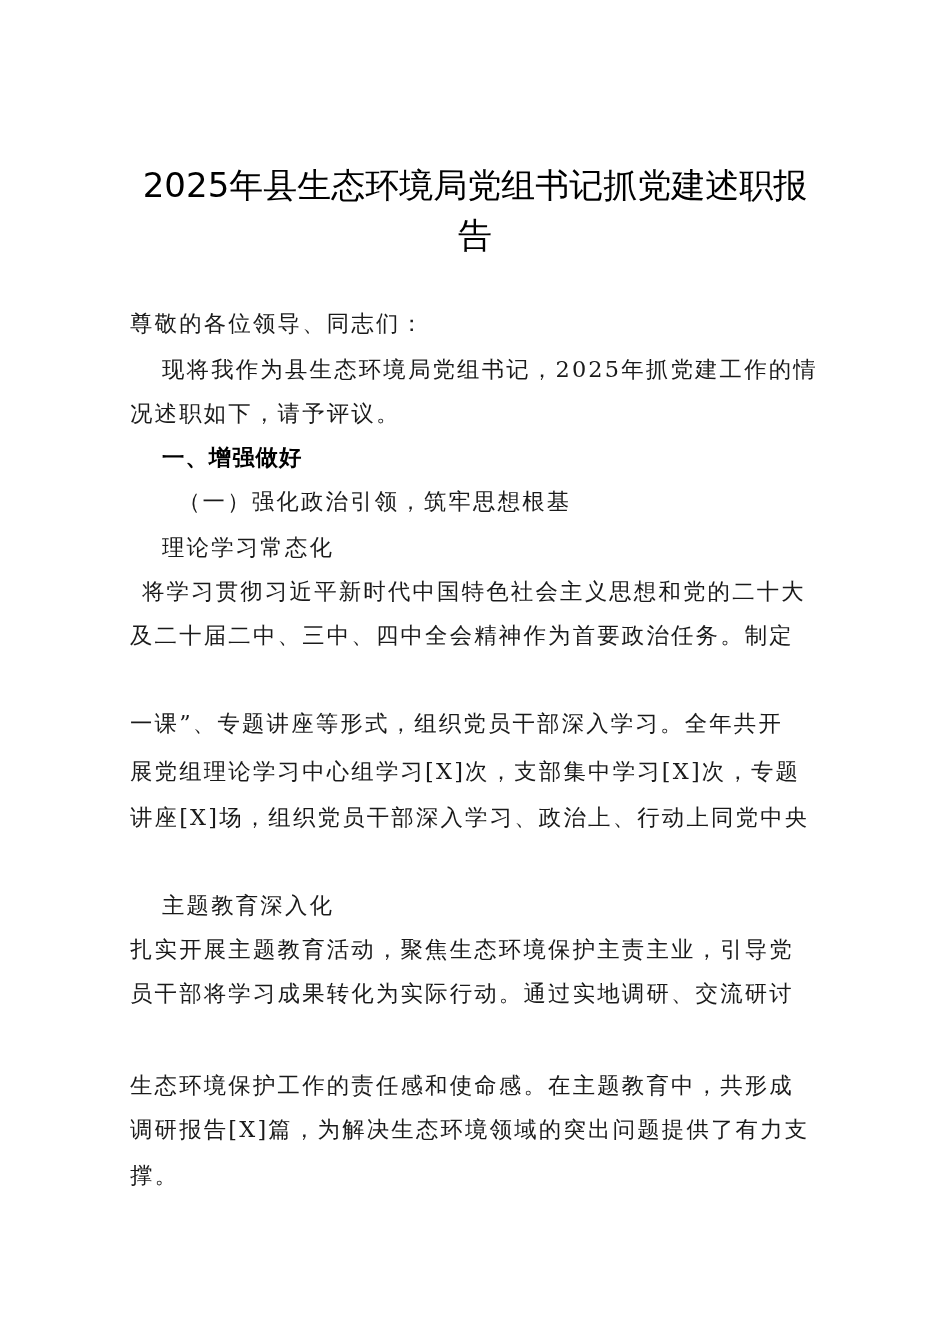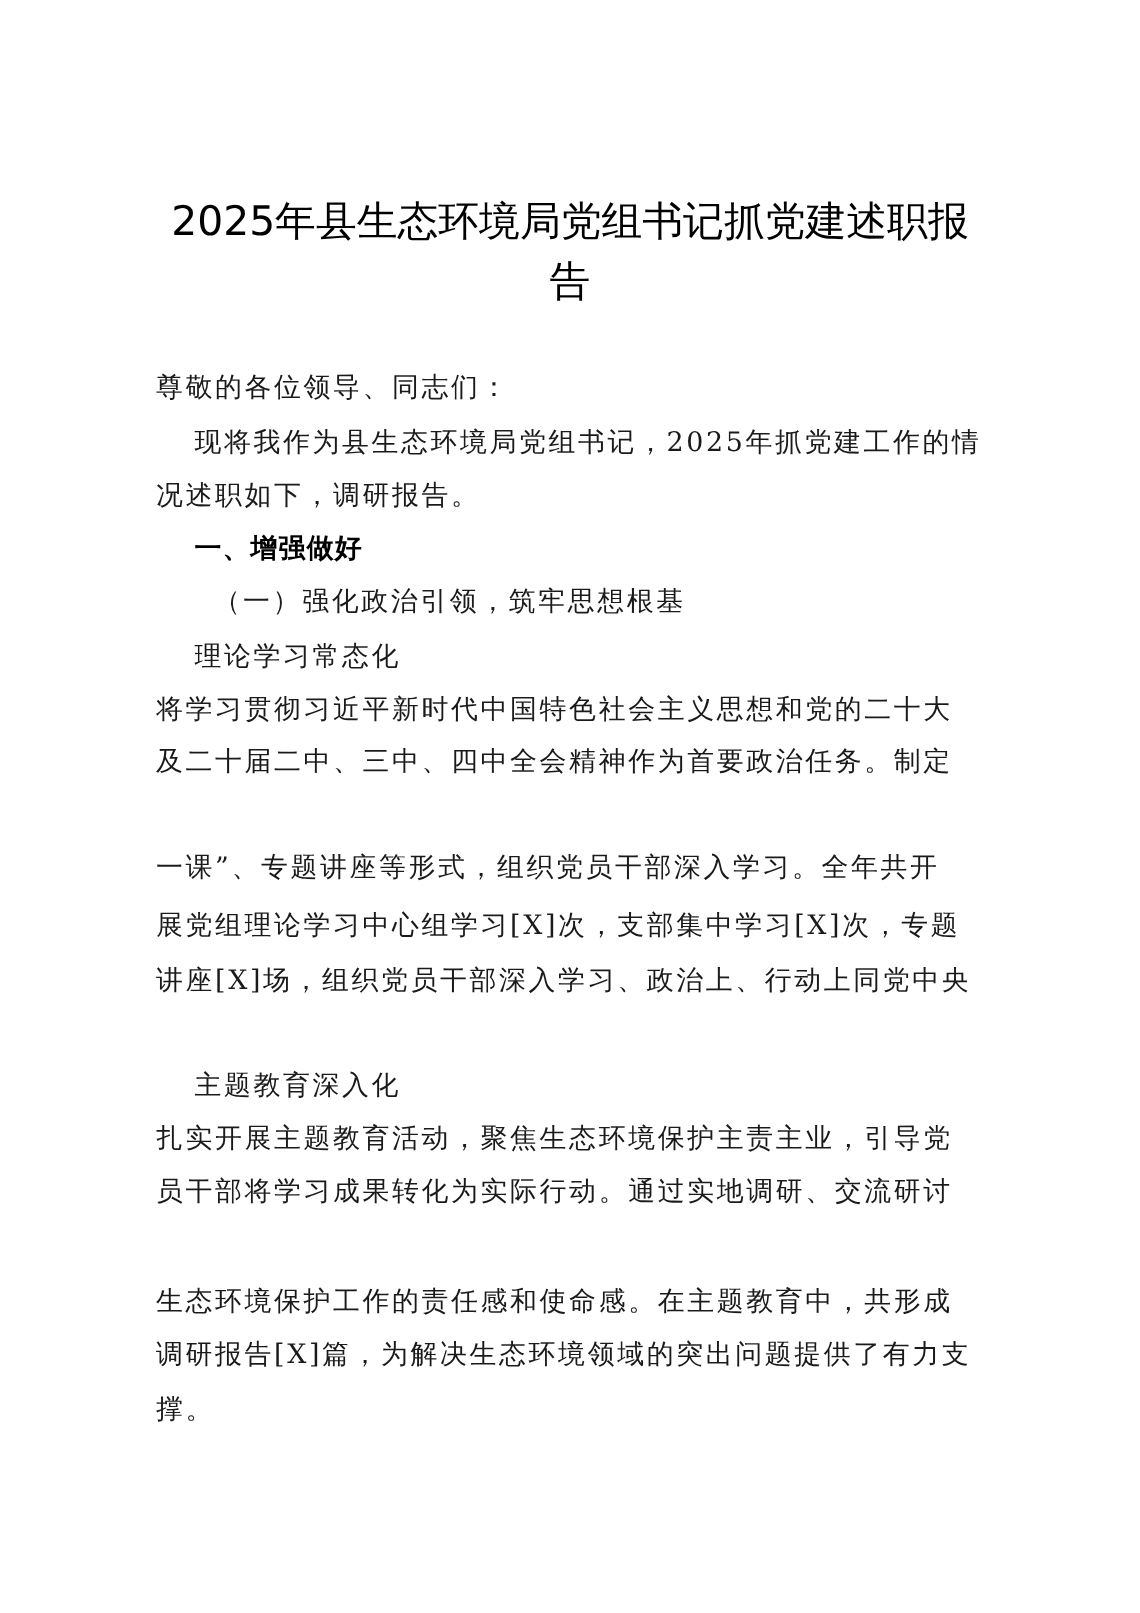--- a/index.html
+++ b/index.html
@@ -55,29 +55,29 @@
 <body>
 
 <div class="page">
 
   <div class="title" style="top:148px;">2025年县生态环境局党组书记抓党建述职报</div>
   <div class="title" style="top:198px;">告</div>
 
   <div class="line" style="top:292px;">尊敬的各位领导、同志们：</div>
 
   <div class="line indent" style="top:338px;">现将我作为县生态环境局党组书记，2025年抓党建工作的情</div>
-  <div class="line" style="top:382px;">况述职如下，调研报告。</div>
+  <div class="line" style="top:382px;">况述职如下，请予评议。</div>
 
   <div class="line indent heading1" style="top:426px;">一、增强做好</div>
 
   <div class="line indent-sub" style="top:470px;">（一）强化政治引领，筑牢思想根基</div>
 
   <div class="line indent" style="top:516px;">理论学习常态化</div>
 
-  <div class="line" style="top:560px;">将学习贯彻习近平新时代中国特色社会主义思想和党的二十大</div>
+  <div class="line" style="top:560px;margin-left:12px;">将学习贯彻习近平新时代中国特色社会主义思想和党的二十大</div>
   <div class="line" style="top:604px;">及二十届二中、三中、四中全会精神作为首要政治任务。制定</div>
   <div class="line" style="top:692px;">一课”、专题讲座等形式，组织党员干部深入学习。全年共开</div>
   <div class="line" style="top:740px;">展党组理论学习中心组学习[X]次，支部集中学习[X]次，专题</div>
   <div class="line" style="top:786px;">讲座[X]场，组织党员干部深入学习、政治上、行动上同党中央</div>
 
   <div class="line indent" style="top:874px;">主题教育深入化</div>
 
   <div class="line" style="top:918px;">扎实开展主题教育活动，聚焦生态环境保护主责主业，引导党</div>
   <div class="line" style="top:962px;">员干部将学习成果转化为实际行动。通过实地调研、交流研讨</div>
   <div class="line" style="top:1054px;">生态环境保护工作的责任感和使命感。在主题教育中，共形成</div>

